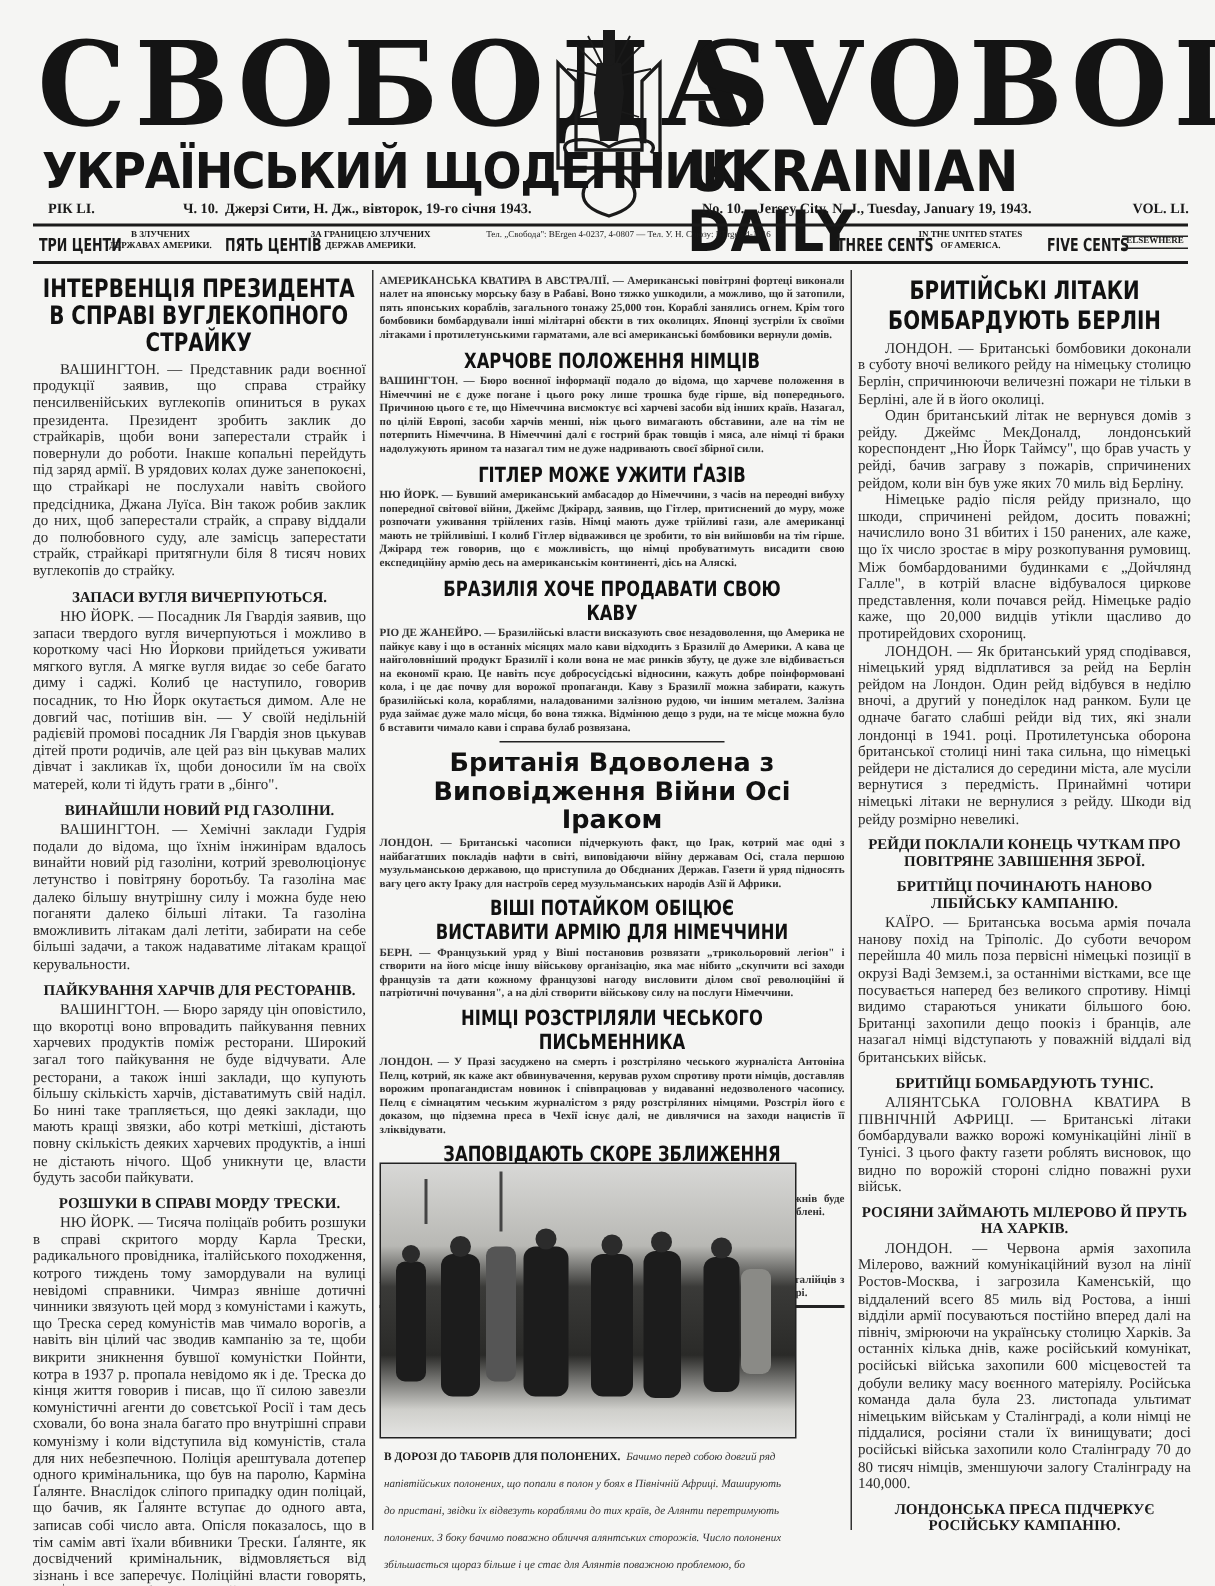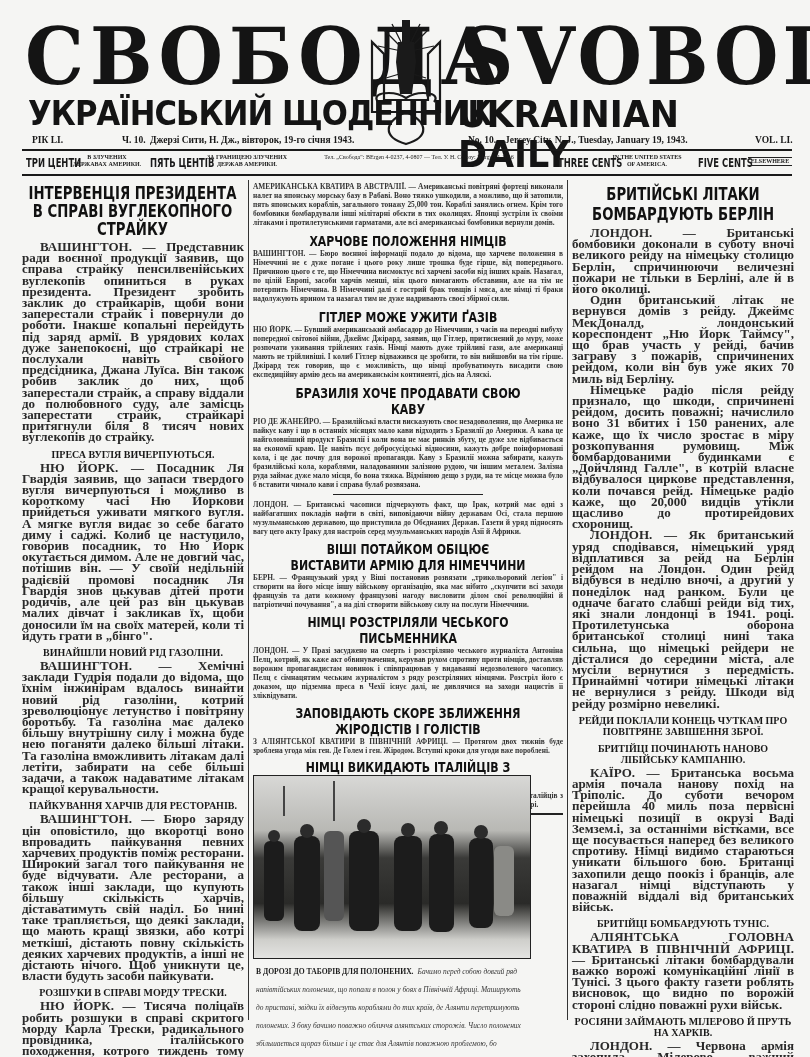--- a/index.html
+++ b/index.html
@@ -14,21 +14,21 @@
   .dateline{position:absolute;top:135px;font-size:9.5px;font-weight:bold;white-space:nowrap;font-family:Liberation Serif, serif;}
   .rule{position:absolute;left:22px;width:770px;background:#1a1a1a;}
   .pricebar{position:absolute;top:150px;left:22px;width:770px;height:24px;font-size:7px;}
   .price-big{font-family:"DejaVu Sans",sans-serif;font-weight:bold;font-size:12px;transform:scaleX(0.7);display:inline-block;transform-origin:left;}
   .price-small{font-size:6px;font-weight:bold;display:inline-block;text-align:center;line-height:7px;vertical-align:middle;}
   .col{position:absolute;top:180px;}
   .colsep{position:absolute;top:180px;width:1px;background:#333;}
   .hl{font-family:"DejaVu Sans",sans-serif;font-weight:bold;text-align:center;transform:scaleX(0.78);transform-origin:center;color:#111;}
   .hl-med{font-family:"DejaVu Sans",sans-serif;font-weight:bold;text-align:center;color:#111;}
   .sub-hl{font-family:"Liberation Serif",serif;font-weight:bold;text-align:center;font-size:10px;line-height:11px;margin:6px 0 2px;}
-  .body{font-size:13px;line-height:11.2px;text-align:justify;color:#2a2a2a;font-weight:bold;}
+  .body{font-size:10px;line-height:11.2px;text-align:justify;color:#2a2a2a;}
   .body-sm{font-size:7.4px;line-height:9px;text-align:justify;font-weight:bold;color:#333;}
   .indent{text-indent:18px;}
   .photo{position:absolute;border:1px solid #222;overflow:hidden;}
   .sep-line{height:1px;background:#222;}
 </style>
 </head>
 <body>
 
 <div class="page">
 
@@ -82,21 +82,21 @@
     <div class="rule" style="top:174px;height:2px;"></div>
   </div>
 
   <div class="colsep" style="left:248px;height:840px;"></div>
   <div class="colsep" style="left:567px;height:840px;"></div>
 
   <div class="col" style="left:22px;width:222px;">
     <div class="hl" style="font-size:17px;line-height:18px;margin-top:4px;width:285px;margin-left:-32px;">ІНТЕРВЕНЦІЯ ПРЕЗИДЕНТА В СПРАВІ ВУГЛЕКОПНОГО СТРАЙКУ</div>
     <div class="body indent" style="margin-top:3px;">ВАШИНГТОН. — Представник ради воєнної продукції заявив, що справа страйку пенсилвенійських вуглекопів опиниться в руках президента. Президент зробить заклик до страйкарів, щоби вони заперестали страйк і повернули до роботи. Інакше копальні перейдуть під заряд армії. В урядових колах дуже занепокоєні, що страйкарі не послухали навіть свойого предсідника, Джана Луїса. Він також робив заклик до них, щоб заперестали страйк, а справу віддали до полюбовного суду, але замісць заперестати страйк, страйкарі притягнули біля 8 тисяч нових вуглекопів до страйку.</div>
 
-    <div class="sub-hl">ПРЕСА ВУГЛЯ ВИЧЕРПУЮТЬСЯ.</div>
+    <div class="sub-hl">ЗАПАСИ ВУГЛЯ ВИЧЕРПУЮТЬСЯ.</div>
     <div class="body indent">НЮ ЙОРК. — Посадник Ля Гвардія заявив, що запаси твердого вугля вичерпуються і можливо в короткому часі Ню Йоркови прийдеться уживати мягкого вугля. А мягке вугля видає зо себе багато диму і саджі. Колиб це наступило, говорив посадник, то Ню Йорк окутається димом. Але не довгий час, потішив він. — У своїй недільній радієвій промові посадник Ля Гвардія знов цькував дітей проти родичів, але цей раз він цькував малих дівчат і закликав їх, щоби доносили їм на своїх матерей, коли ті йдуть грати в „бінго".</div>
 
     <div class="sub-hl">ВИНАЙШЛИ НОВИЙ РІД ГАЗОЛІНИ.</div>
     <div class="body indent">ВАШИНГТОН. — Хемічні заклади Гудрія подали до відома, що їхнім інжинірам вдалось винайти новий рід газоліни, котрий зреволюціонує летунство і повітряну боротьбу. Та газоліна має далеко більшу внутрішну силу і можна буде нею поганяти далеко більші літаки. Та газоліна вможливить літакам далі летіти, забирати на себе більші задачи, а також надаватиме літакам кращої керувальности.</div>
 
     <div class="sub-hl">ПАЙКУВАННЯ ХАРЧІВ ДЛЯ РЕСТОРАНІВ.</div>
     <div class="body indent">ВАШИНГТОН. — Бюро заряду цін оповістило, що вкоротці воно впровадить пайкування певних харчевих продуктів поміж ресторани. Широкий загал того пайкування не буде відчувати. Але ресторани, а також інші заклади, що купують більшу скількість харчів, діставатимуть свій наділ. Бо нині таке трапляється, що деякі заклади, що мають кращі звязки, або котрі меткіші, дістають повну скількість деяких харчевих продуктів, а інші не дістають нічого. Щоб уникнути це, власти будуть засоби пайкувати.</div>
 
     <div class="sub-hl">РОЗШУКИ В СПРАВІ МОРДУ ТРЕСКИ.</div>
     <div class="body indent">НЮ ЙОРК. — Тисяча поліцаїв робить розшуки в справі скритого морду Карла Трески, радикального провідника, італійського походження, котрого тиждень тому замордували на вулиці невідомі справники. Чимраз явніше дотичні чинники звязують цей морд з комуністами і кажуть, що Треска серед комуністів мав чимало ворогів, а навіть він цілий час зводив кампанію за те, щоби викрити зникнення бувшої комуністки Пойнти, котра в 1937 р. пропала невідомо як і де. Треска до кінця життя говорив і писав, що її силою завезли комуністичні агенти до совєтської Росії і там десь сховали, бо вона знала багато про внутрішні справи комунізму і коли відступила від комуністів, стала для них небезпечною. Поліція арештувала дотепер одного кримінальника, що був на паролю, Карміна Ґалянте. Внаслідок сліпого припадку один поліцай, що бачив, як Ґалянте вступає до одного авта, записав собі число авта. Опісля показалось, що в тім самім авті їхали вбивники Трески. Ґалянте, як досвідчений кримінальник, відмовляється від зізнань і все заперечує. Поліційні власти говорять, що Ґалянте, колиб виконав цей морд, то виключно як наємник когось „вищого".</div>
@@ -110,20 +110,21 @@
     <div class="body-sm">ВАШИНГТОН. — Бюро воєнної інформації подало до відома, що харчеве положення в Німеччині не є дуже погане і цього року лише трошка буде гірше, від попереднього. Причиною цього є те, що Німеччина висмоктує всі харчеві засоби від інших країв. Назагал, по цілій Европі, засоби харчів менші, ніж цього вимагають обставини, але на тім не потерпить Німеччина. В Німеччині далі є гострий брак товщів і мяса, але німці ті браки надолужують ярином та назагал тим не дуже надривають своєї збірної сили.</div>
 
     <div class="hl" style="font-size:14px;line-height:16px;margin-top:6px;">ГІТЛЕР МОЖЕ УЖИТИ ҐАЗІВ</div>
     <div class="body-sm">НЮ ЙОРК. — Бувший американський амбасадор до Німеччини, з часів на переодні вибуху попередної світової війни, Джеймс Джірард, заявив, що Гітлер, притиснений до муру, може розпочати уживання трійлених газів. Німці мають дуже трійливі гази, але американці мають не трійливіші. І колиб Гітлер відважився це зробити, то він вийшовби на тім гірше. Джірард теж говорив, що є можливість, що німці пробуватимуть висадити свою експедиційну армію десь на американськім континенті, дісь на Аляскі.</div>
 
     <div class="hl" style="font-size:14px;line-height:16px;margin-top:6px;">БРАЗИЛІЯ ХОЧЕ ПРОДАВАТИ СВОЮ КАВУ</div>
     <div class="body-sm">РІО ДЕ ЖАНЕЙРО. — Бразилійські власти висказують своє незадоволення, що Америка не пайкує каву і що в останніх місяцях мало кави відходить з Бразилії до Америки. А кава це найголовніший продукт Бразилії і коли вона не має ринків збуту, це дуже зле відбивається на економії краю. Це навіть псує добросусідські відносини, кажуть добре поінформовані кола, і це дає почву для ворожої пропаганди. Каву з Бразилії можна забирати, кажуть бразилійські кола, кораблями, наладованими залізною рудою, чи іншим металем. Залізна руда займає дуже мало місця, бо вона тяжка. Відмінюю дещо з руди, на те місце можна було б вставити чимало кави і справа булаб розвязана.</div>
 
     <div class="sep-line" style="width:150px;margin:5px auto;"></div>
 
+    <div class="hl-med" style="font-size:17px;line-height:19px;">Британія Вдоволена з Виповідження Війни Осі Іраком</div>
     <div class="body-sm">ЛОНДОН. — Британські часописи підчеркують факт, що Ірак, котрий має одні з найбагатших покладів нафти в світі, виповідаючи війну державам Осі, стала першою музульманською державою, що приступила до Обєднаних Держав. Газети й уряд підносять вагу цего акту Іраку для настроїв серед музульманських народів Азії й Африки.</div>
 
     <div class="hl" style="font-size:14px;line-height:16px;margin-top:5px;">ВІШІ ПОТАЙКОМ ОБІЦЮЄ ВИСТАВИТИ АРМІЮ ДЛЯ НІМЕЧЧИНИ</div>
     <div class="body-sm">БЕРН. — Французький уряд у Віші постановив розвязати „трикольоровий легіон" і створити на його місце іншу військову організацію, яка має нібито „скупчити всі заходи французів та дати кожному французові нагоду висловити ділом свої революційні й патріотичні почування", а на ділі створити військову силу на послуги Німеччини.</div>
 
     <div class="hl" style="font-size:14px;line-height:16px;margin-top:5px;">НІМЦІ РОЗСТРІЛЯЛИ ЧЕСЬКОГО ПИСЬМЕННИКА</div>
     <div class="body-sm">ЛОНДОН. — У Празі засуджено на смерть і розстріляно чеського журналіста Антоніна Пелц, котрий, як каже акт обвинувачення, керував рухом спротиву проти німців, доставляв ворожим пропагандистам новинок і співпрацював у видаванні недозволеного часопису. Пелц є сімнацятим чеським журналістом з ряду розстріляних німцями. Розстріл його є доказом, що підземна преса в Чехії існує далі, не дивлячися на заходи нацистів її зліквідувати.</div>
 
     <div class="hl" style="font-size:14px;line-height:16px;margin-top:5px;">ЗАПОВІДАЮТЬ СКОРЕ ЗБЛИЖЕННЯ ЖІРОДІСТІВ І ГОЛІСТІВ</div>
     <div class="body-sm">З АЛІЯНТСЬКОЇ КВАТИРИ В ПІВНІЧНІЙ АФРИЦІ. — Протягом двох тижнів буде зроблена угода між ген. Де Голем і ген. Жіродом. Вступні кроки для угоди вже пороблені.</div>

